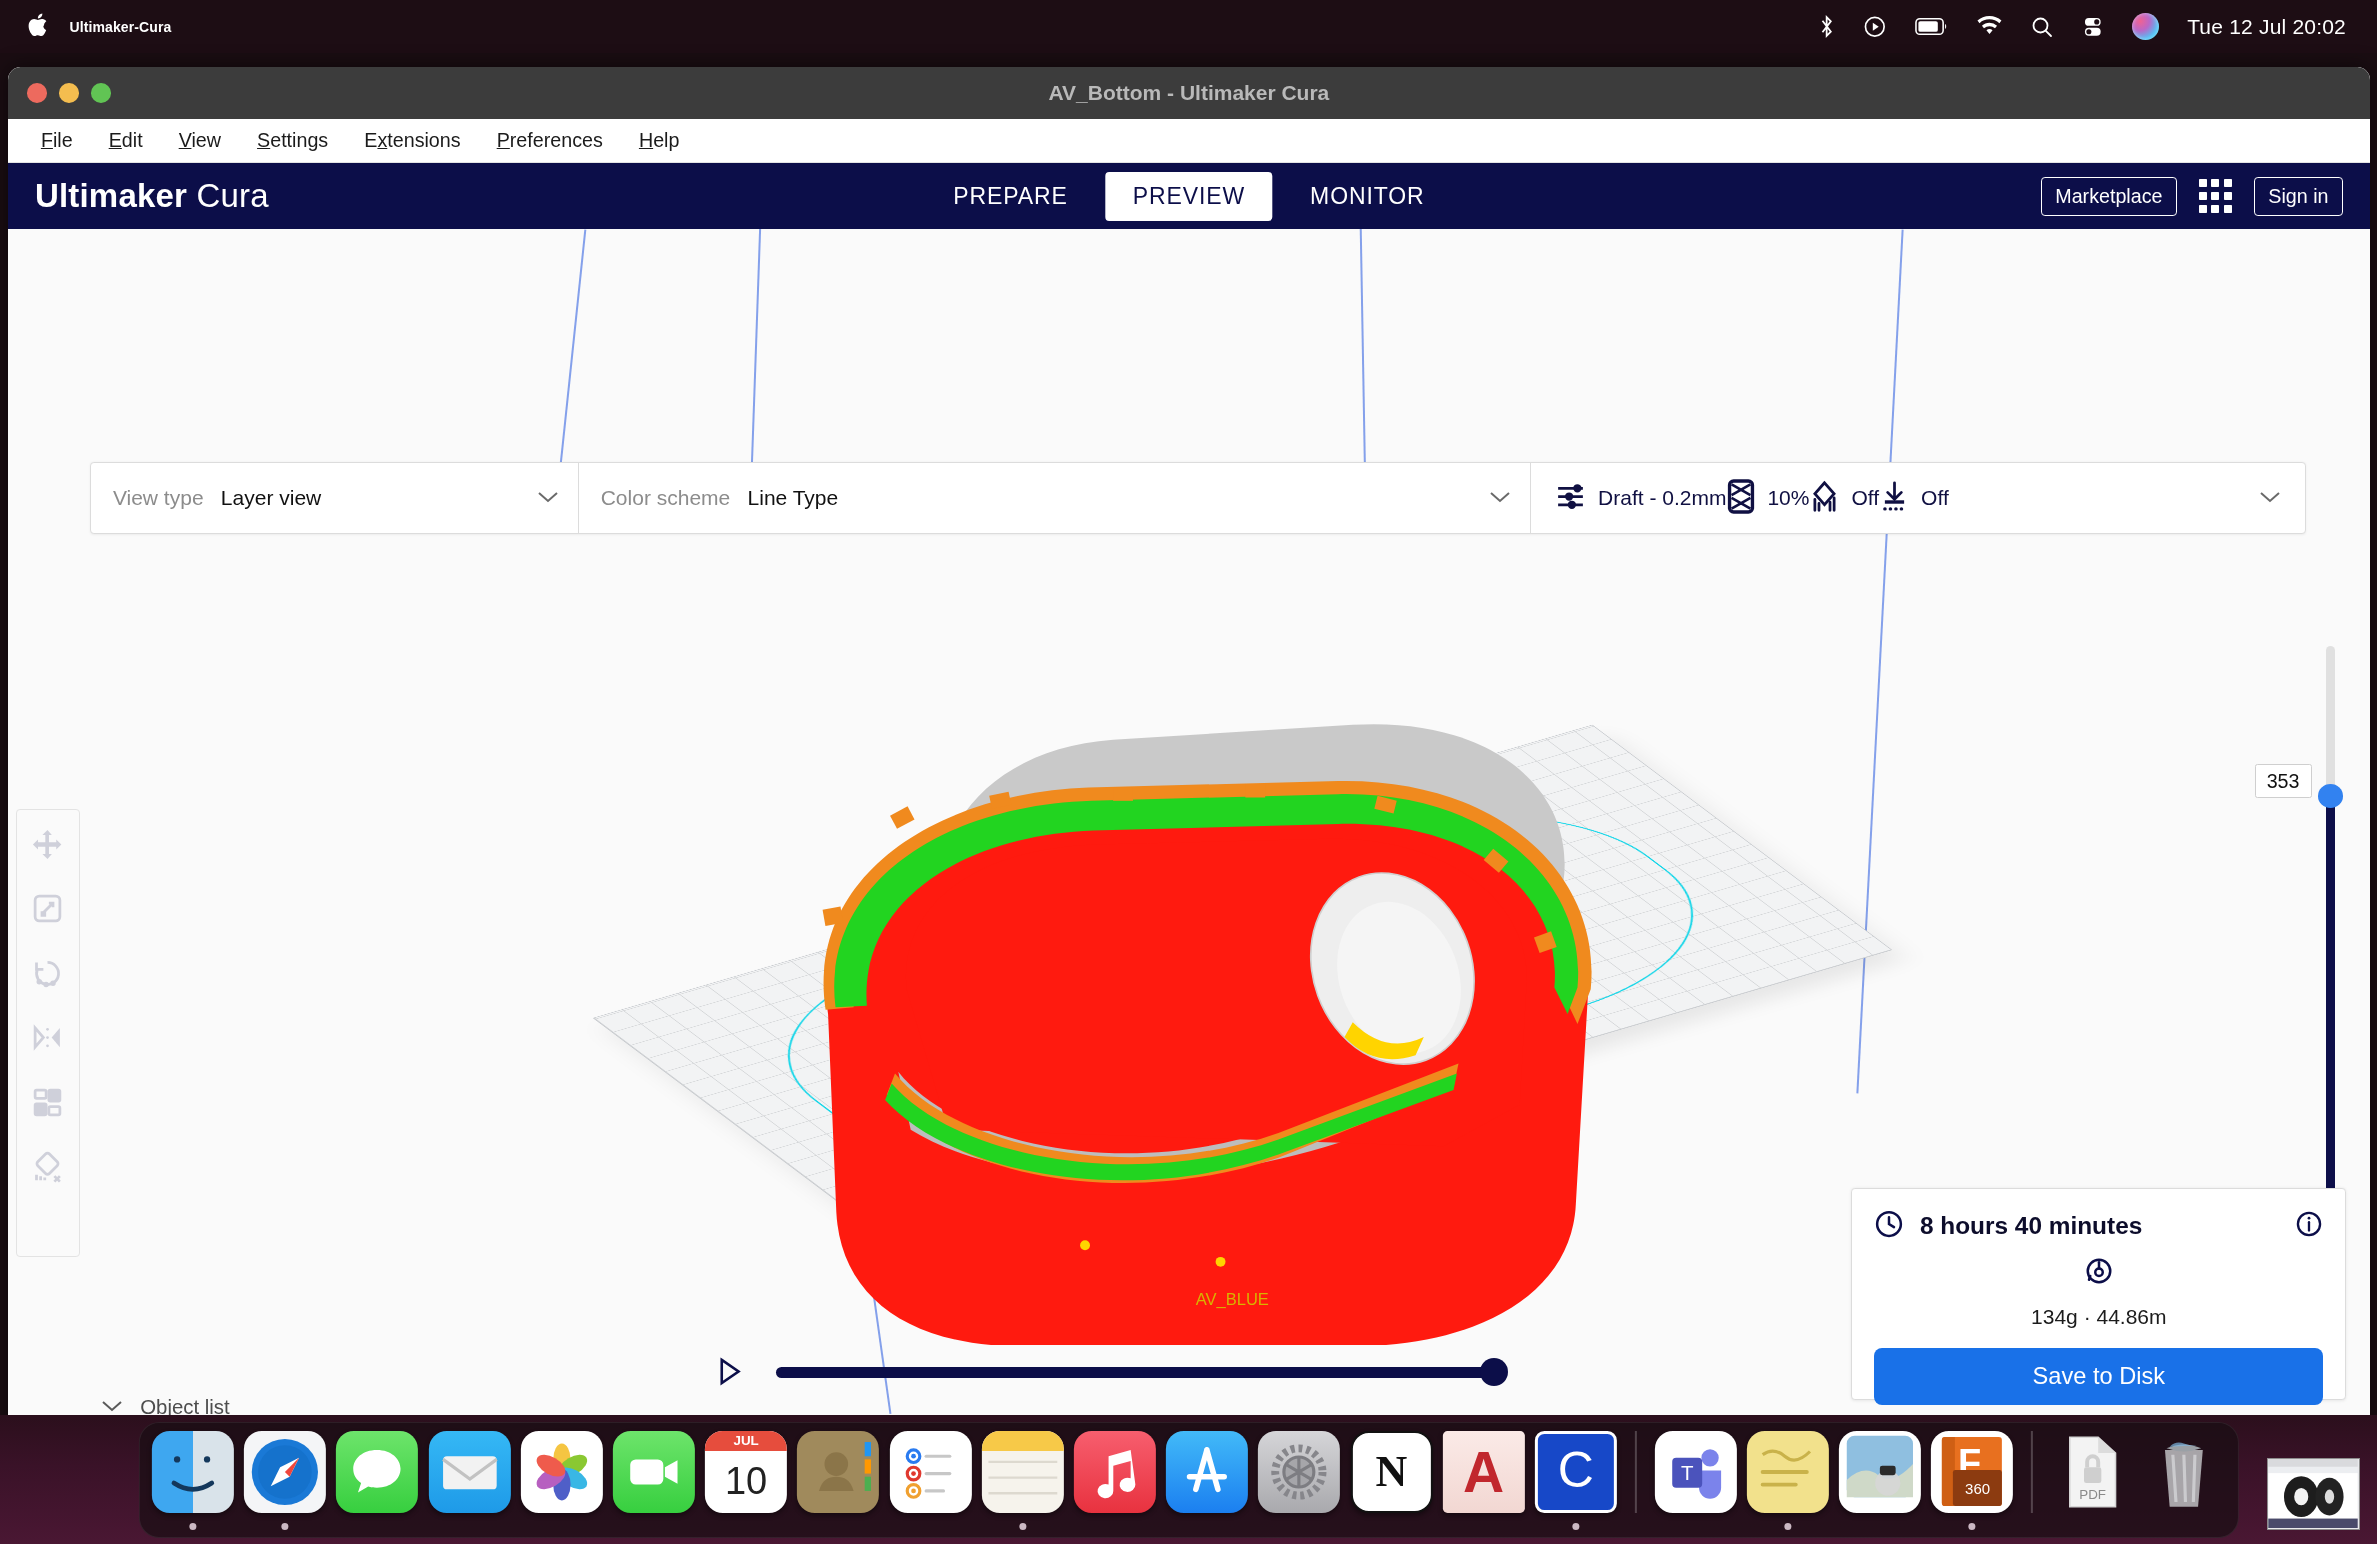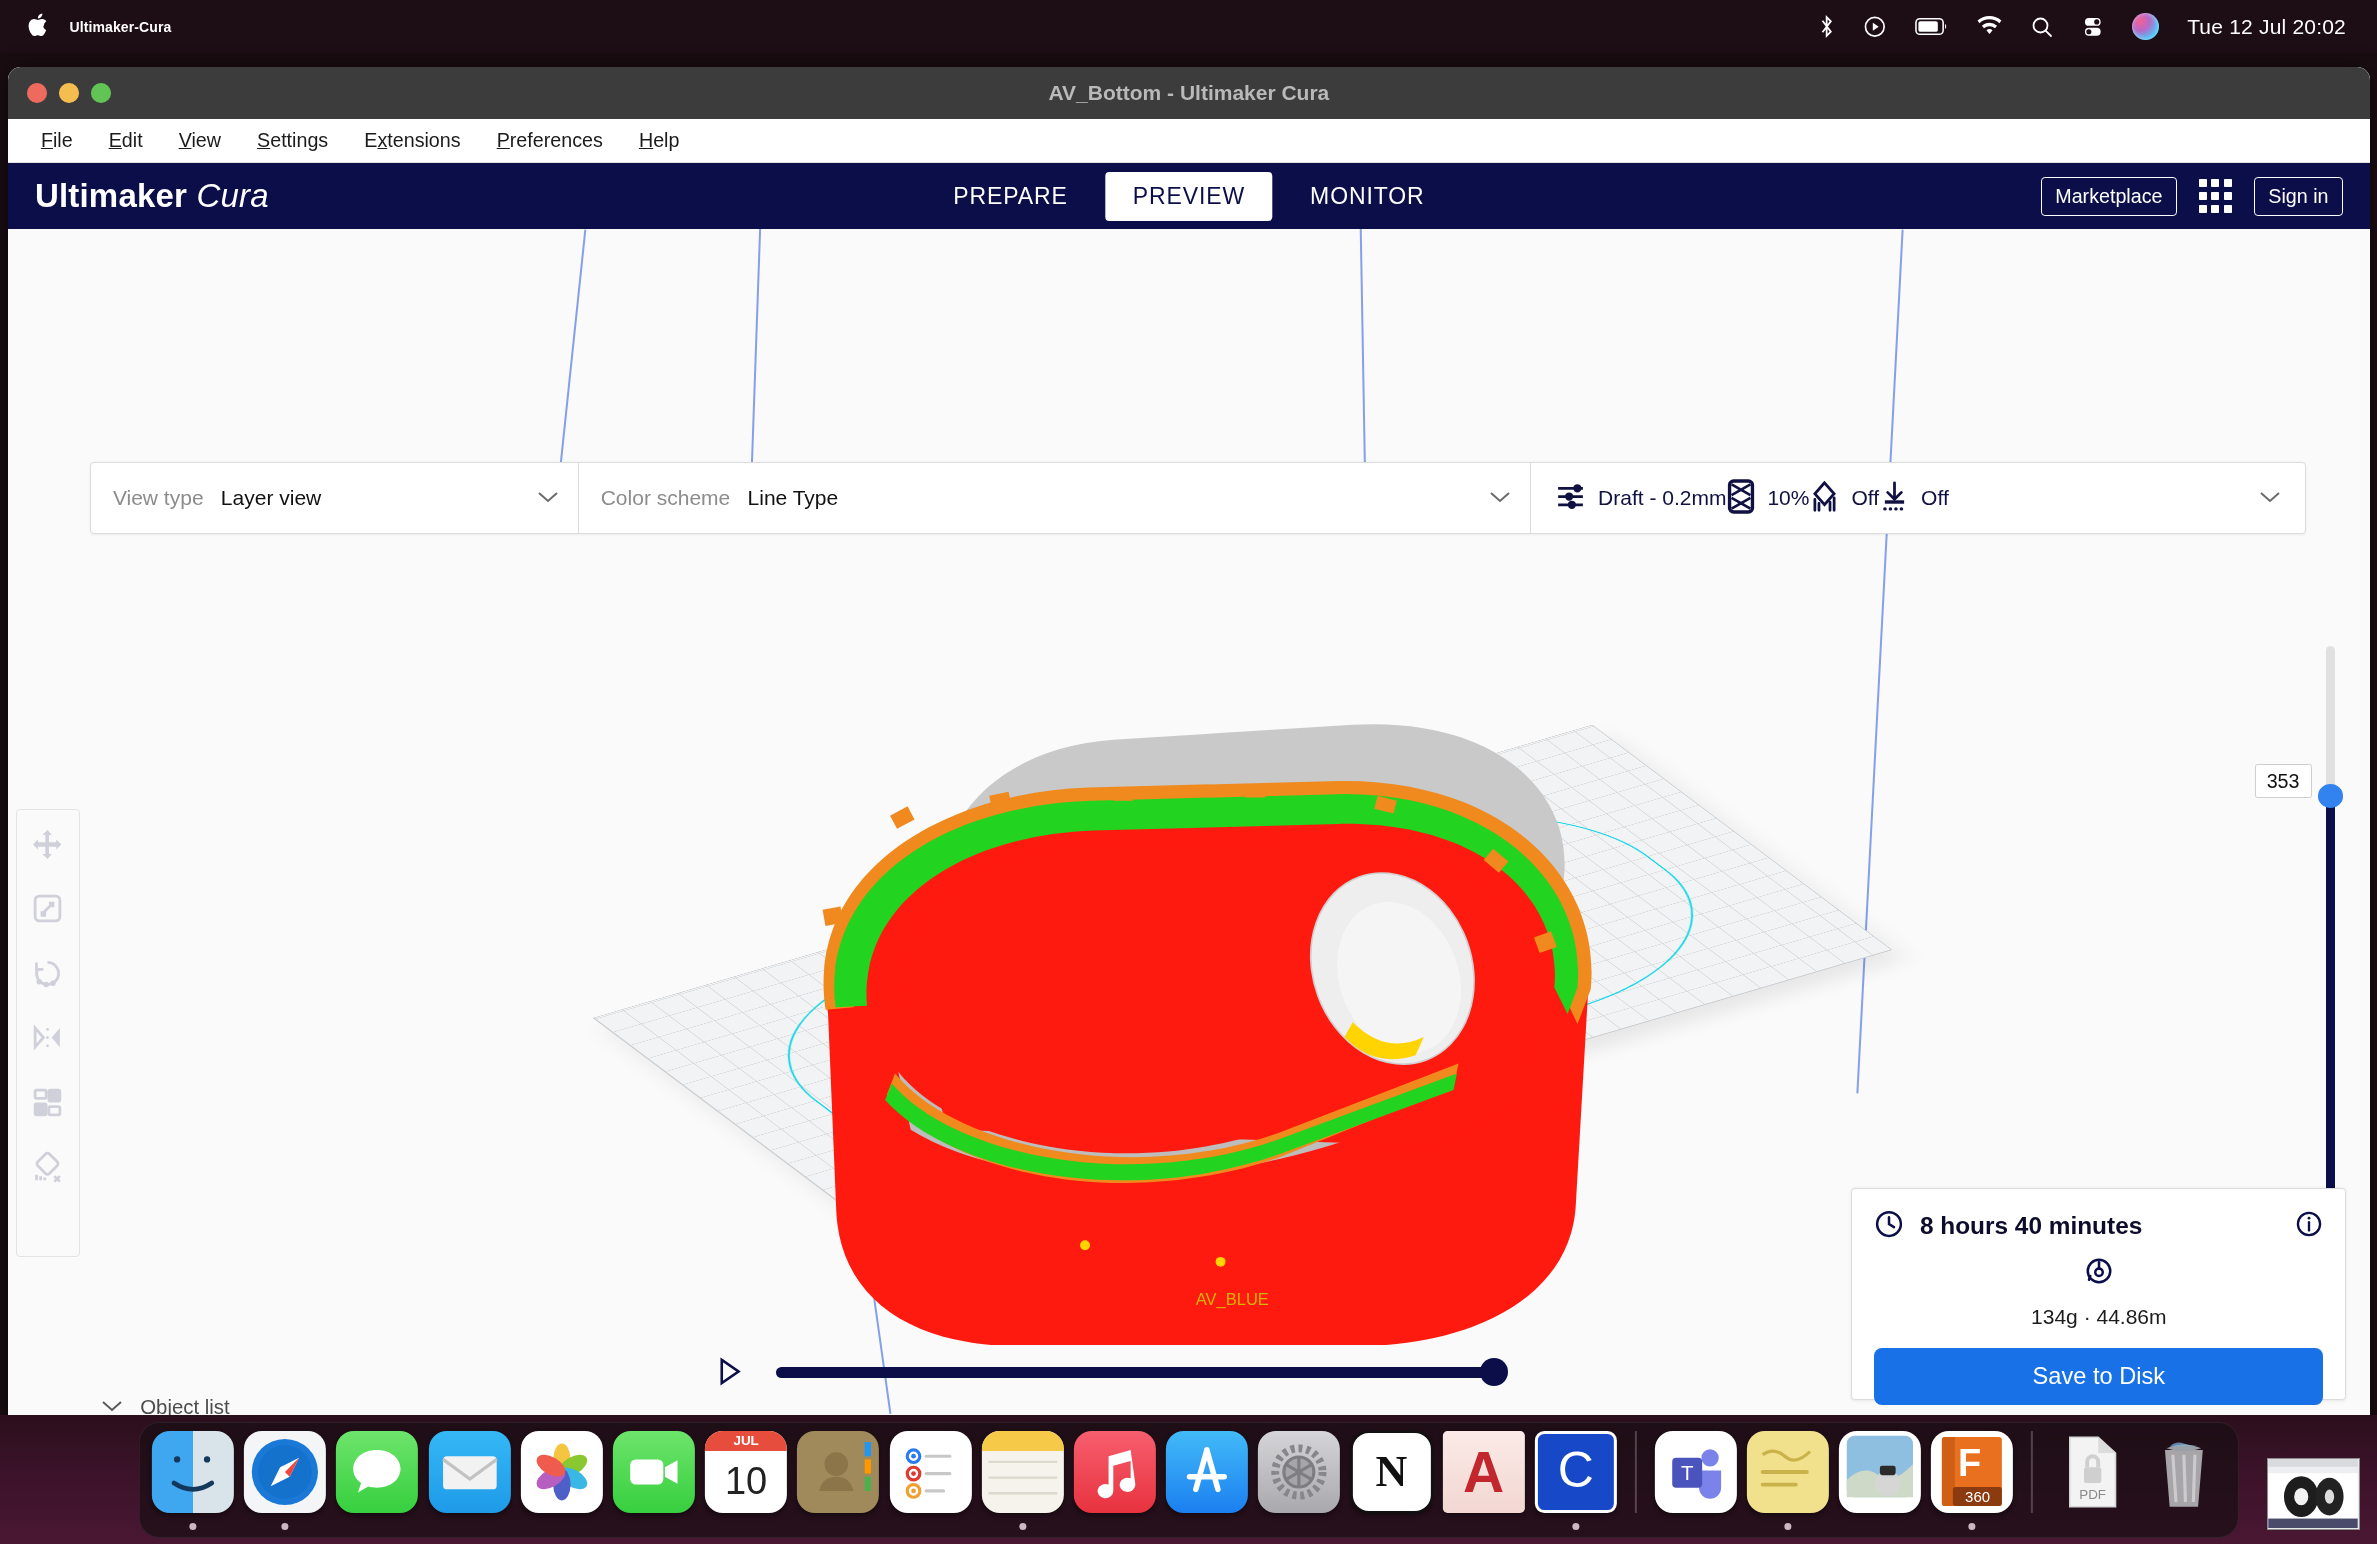--- a/index.html
+++ b/index.html
@@ -60,21 +60,21 @@
   }
   .menu-item .mn{ text-decoration:underline; }
 
   
   #curahead{
     height:66px; background:#0c0e49; display:flex; align-items:center;
     position:relative; padding:0 0 0 27px;
   }
   .logo{ font-size:33px; color:#fff; letter-spacing:0.2px; }
   .logo b{ font-weight:bold; }
-  .logo span{ font-weight:300;font-style:italic; }
+  .logo span{ font-weight:300; }
   #tabs{
     position:absolute; left:50%; transform:translateX(-50%);
     display:flex; align-items:center; gap:11px;
   }
   .tab{
     font-size:23px; color:#ffffff; letter-spacing:0.9px;
     padding:11px 27px; border-radius:3.9px;
   }
   .tab.active{ background:#ffffff; color:#0c0e49; }
   .head-right{
@@ -741,21 +741,21 @@
           <rect x="52" y="44" width="20" height="12" rx="3" fill="#2b2b2b"></rect>
         </svg>
     </div>
   </div>
 
   <div class="dslot">
     <div class="dicon" style="background:#fff;">
       <div style="position:absolute;left:11px;top:6.3px;width:60px;height:69px;background:#e8701f;border-radius:3.1px;"></div>
       <div style="position:absolute;left:11px;top:6.3px;width:12.6px;height:69px;background:#cf5f14;border-radius:3.1px 0 0 3.1px;"></div>
       <div style="position:absolute;left:27px;top:11px;font-size:38px;font-weight:bold;color:#fff;">F</div>
-      <div style="position:absolute;left:22px;bottom:6.3px;width:49px;height:19px;background:#8c3b10;border-radius:2.4px;color:#fff;font-size:15px;display:flex;align-items:center;justify-content:center;">360</div>
+      <div style="position:absolute;left:22px;bottom:6.3px;width:49px;height:36px;background:#8c3b10;border-radius:2.4px;color:#fff;font-size:15px;display:flex;align-items:center;justify-content:center;">360</div>
     </div>
       <span class="ddot"></span>
   </div>
 
   <div class="dsep"></div>
 
   <div class="dslot">
     <div class="dicon" style="background:transparent;box-shadow:none;">
       <svg width="82" height="82" viewBox="0 0 104 104">
         <path d="M24 8h36l22 20v68H24z" fill="#f3f3f3" stroke="#d6d6d6" stroke-width="2"></path>

